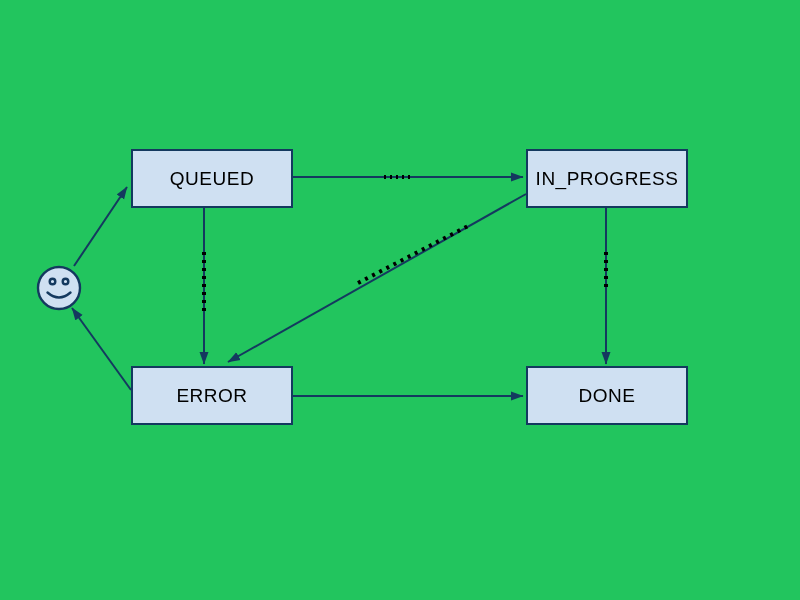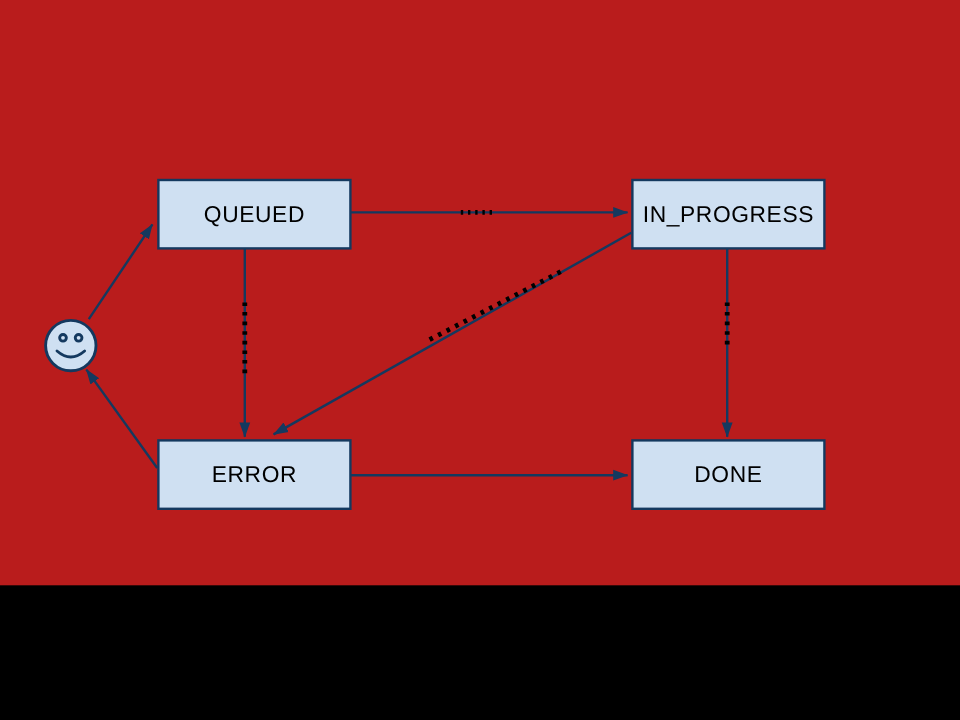--- a/index.html
+++ b/index.html
@@ -3,22 +3,22 @@
 <meta charset="utf-8">
 <style>
   html, body {
     margin: 0;
     padding: 0;
     background: #000000;
   }
   .canvas {
     position: relative;
     width: 800px;
-    height: 488px;
-    background: #b91c1c;
+    height: 600px;
+    background: #22c55e;
     overflow: hidden;
     font-family: "Liberation Sans", sans-serif;
   }
   svg { display: block; }
   .node-label {
     font-family: "Liberation Sans", sans-serif;
     font-size: 19px;
     fill: #000000;
     letter-spacing: 0.5px;
   }

